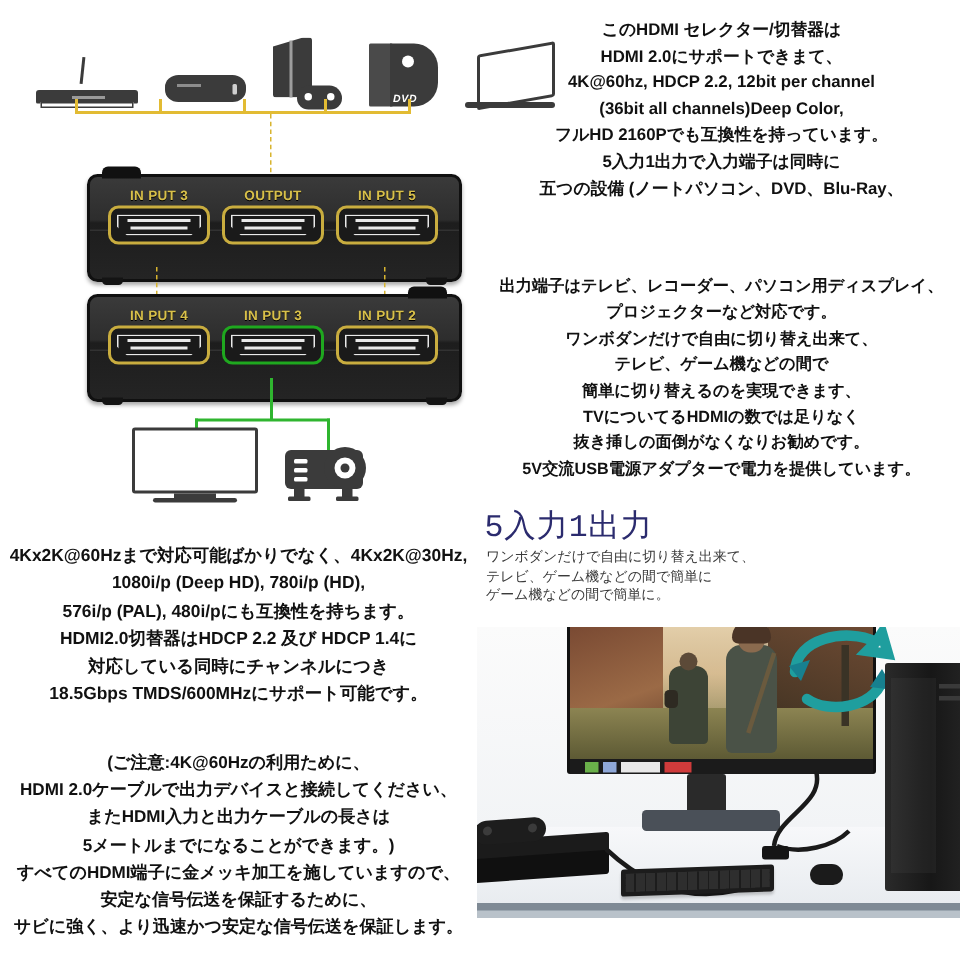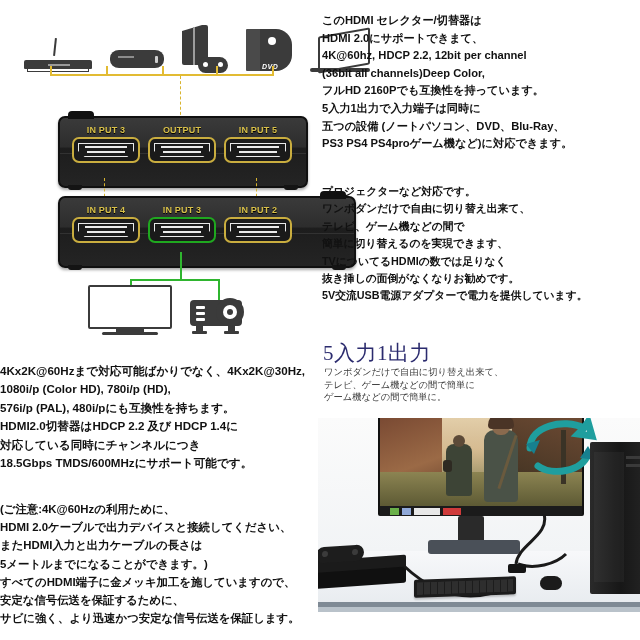--- a/index.html
+++ b/index.html
@@ -55,21 +55,21 @@
   .lap .base{position:absolute;left:0;bottom:0;width:60px;height:4px;background:#3b3b3b;border-radius:2px;}
 
   
   .ybus{background:#e2bb33;}
   .ydash{border-left:1.5px dashed #d8b42f;}
 
   
   .sw{left:58px;width:246px;background:linear-gradient(180deg,#3a3a3a 0%,#2d2d2d 42%,#1d1d1d 45%,#242424 100%);
       border:2px solid #101010;border-radius:7px;box-shadow:0 2px 3px rgba(0,0,0,.35);}
   .sw.top{top:116px;height:68px;}
-  .sw.bot{top:196px;height:68px;padding-left:48px;}
+  .sw.bot{top:196px;height:68px;}
   .sw .hairline{position:absolute;left:0;right:0;top:52%;height:1px;background:rgba(255,255,255,.09);}
   .nub{position:absolute;background:#111;border-radius:3px;}
   .foot{position:absolute;bottom:-4px;width:14px;height:5px;background:#141414;border-radius:0 0 3px 3px;}
 
   .port{position:absolute;width:70px;}
   .port .lab{font-size:9px;font-weight:bold;color:#d8c04a;letter-spacing:.2px;text-align:center;
      text-shadow:0 1px 0 #000;line-height:11px;}
   .jack{position:relative;margin:1px auto 0;width:68px;height:26px;border:2px solid #c9ad3f;border-radius:7px;
      box-sizing:border-box;background:#1a1a1a;}
   .jack.green{border-color:#1fa81f;}
@@ -89,29 +89,29 @@
   .proj{left:190px;top:296px;width:58px;height:40px;}
   .proj .body{position:absolute;left:0;top:4px;width:52px;height:26px;background:#3b3b3b;border-radius:4px;}
   .proj .lens{position:absolute;left:26px;top:2px;width:28px;height:28px;border-radius:50%;background:#3b3b3b;}
   .proj .lensi{position:absolute;left:33px;top:9px;width:14px;height:14px;border-radius:50%;background:#fff;}
   .proj .lensc{position:absolute;left:37px;top:13px;width:6px;height:6px;border-radius:50%;background:#3b3b3b;}
   .proj .v{position:absolute;left:6px;width:9px;height:3px;background:#fff;border-radius:1px;}
   .proj .leg{position:absolute;top:30px;width:7px;height:6px;background:#3b3b3b;}
   .proj .legbar{position:absolute;top:35px;width:15px;height:3px;background:#3b3b3b;border-radius:1px;}
 
   
-  .para{font-weight:bold;color:#111;}
+  .para{font-weight:bold;color:#111;text-align:center;}
   .para .ln{white-space:nowrap;}
   .rt{left:322px;width:318px;font-size:11.2px;line-height:17.6px;}
   .rt2{left:322px;width:318px;font-size:10.8px;line-height:17.4px;}
   .lt{left:0px;width:318px;font-size:11.6px;line-height:18.4px;}
   .lt2{left:0px;width:318px;font-size:11.4px;line-height:18.2px;}
 
   .h5{left:323px;top:341px;font-size:21px;line-height:24px;color:#2b2b6e;font-weight:normal;
-      font-family:Liberation Serif, serif;letter-spacing:.5px;}
+      font-family:Liberation Mono, monospace;letter-spacing:.5px;}
   .h5sub{left:324px;top:366px;width:260px;font-size:9.3px;line-height:12.6px;color:#3a3a3a;
       font-family:"DejaVu Serif","Liberation Serif",serif;}
 
   
   .photo{left:318px;top:418px;width:322px;height:222px;overflow:hidden;background:#e9ecef;}
   .ph-wall{position:absolute;left:0;top:0;width:322px;height:133px;background:linear-gradient(180deg,#fbfbfb,#f2f4f6);}
   .ph-desk{position:absolute;left:0;top:133px;width:322px;height:60px;background:linear-gradient(180deg,#f7f8fa,#e6eaee);}
   .ph-deskedge{position:absolute;left:0;top:188px;width:322px;height:6px;background:#b9c2ca;}
   .ph-floor{position:absolute;left:0;top:194px;width:322px;height:28px;background:#ffffff;}
   .ph-floor2{position:absolute;left:0;top:184px;width:322px;height:5px;background:#7f8a95;}
@@ -341,43 +341,43 @@
   </div>
 
   <div class="abs para rt" style="top:12px;">
     <div class="ln">このHDMI セレクター/切替器は</div>
     <div class="ln">HDMI 2.0にサポートできまて、</div>
     <div class="ln">4K@60hz, HDCP 2.2, 12bit per channel</div>
     <div class="ln">(36bit all channels)Deep Color,</div>
     <div class="ln">フルHD 2160Pでも互換性を持っています。</div>
     <div class="ln">5入力1出力で入力端子は同時に</div>
     <div class="ln">五つの設備 (ノートパソコン、DVD、Blu-Ray、</div>
-    <div class="ln">PS3 PS4 PS4proゲーム機など)に対応できます。</div>
   </div>
 
   <div class="abs para rt2" style="top:183px;">
+    <div class="ln">出力端子はテレビ、レコーダー、パソコン用ディスプレイ、</div>
     <div class="ln">プロジェクターなど対応です。</div>
     <div class="ln">ワンボダンだけで自由に切り替え出来て、</div>
     <div class="ln">テレビ、ゲーム機などの間で</div>
     <div class="ln">簡単に切り替えるのを実現できます、</div>
     <div class="ln">TVについてるHDMIの数では足りなく</div>
     <div class="ln">抜き挿しの面倒がなくなりお勧めです。</div>
     <div class="ln">5V交流USB電源アダプターで電力を提供しています。</div>
   </div>
 
   <div class="abs h5">5入力1出力</div>
   <div class="abs h5sub">
     <div>ワンボダンだけで自由に切り替え出来て、</div>
     <div>テレビ、ゲーム機などの間で簡単に</div>
     <div>ゲーム機などの間で簡単に。</div>
   </div>
 
   <div class="abs para lt" style="top:362px;">
     <div class="ln">4Kx2K@60Hzまで対応可能ばかりでなく、4Kx2K@30Hz,</div>
-    <div class="ln">1080i/p (Color HD), 780i/p (HD),</div>
+    <div class="ln">1080i/p (Deep HD), 780i/p (HD),</div>
     <div class="ln">576i/p (PAL), 480i/pにも互換性を持ちます。</div>
     <div class="ln">HDMI2.0切替器はHDCP 2.2 及び HDCP 1.4に</div>
     <div class="ln">対応している同時にチャンネルにつき</div>
     <div class="ln">18.5Gbps TMDS/600MHzにサポート可能です。</div>
   </div>
 
   <div class="abs para lt2" style="top:500px;">
     <div class="ln">(ご注意:4K@60Hzの利用ために、</div>
     <div class="ln">HDMI 2.0ケーブルで出力デバイスと接続してください、</div>
     <div class="ln">またHDMI入力と出力ケーブルの長さは</div>

